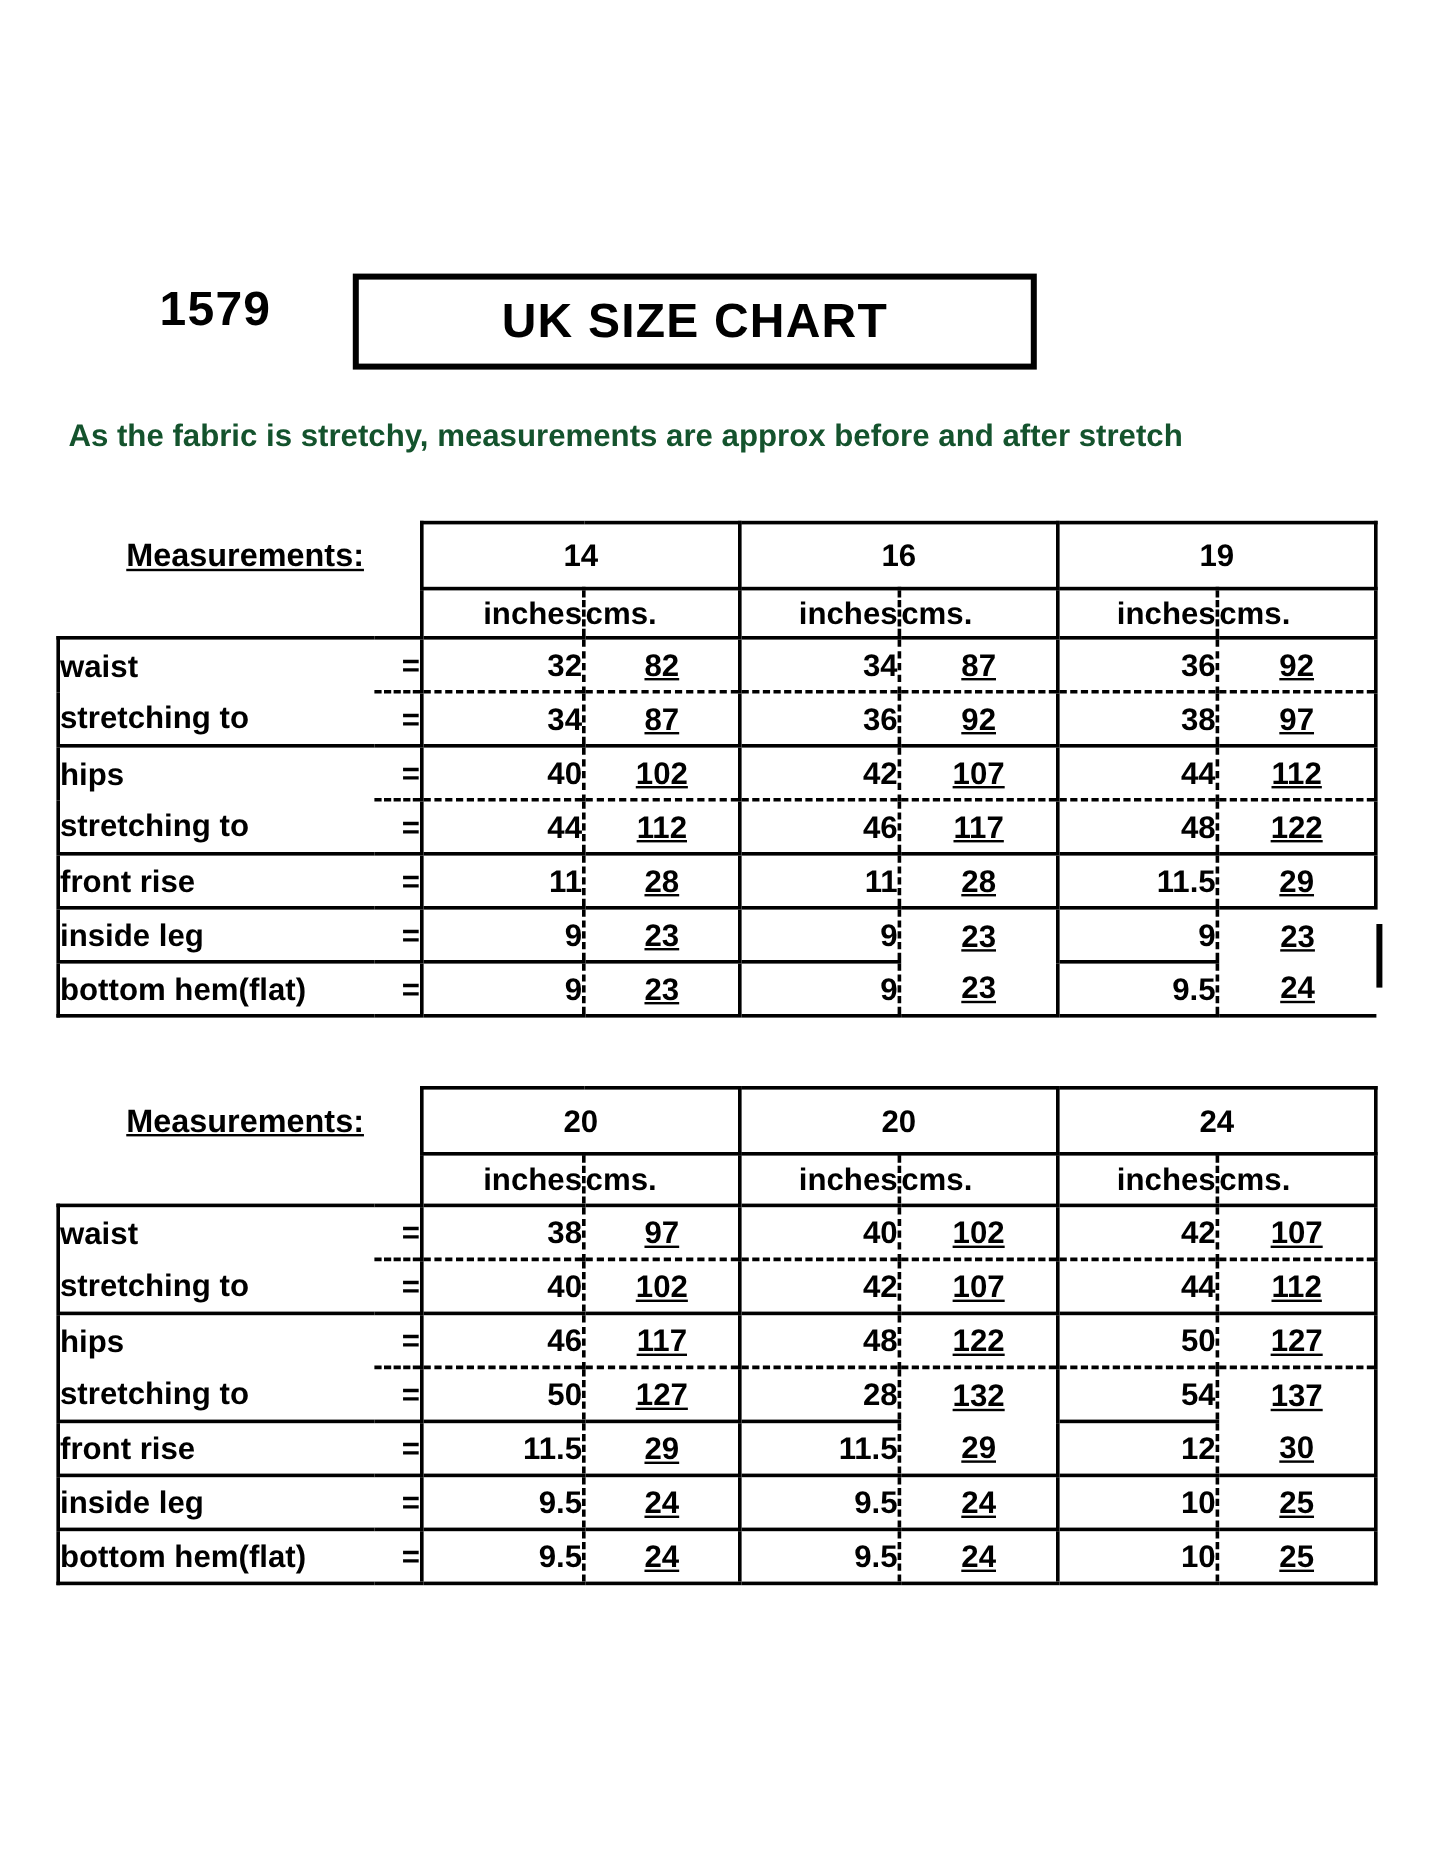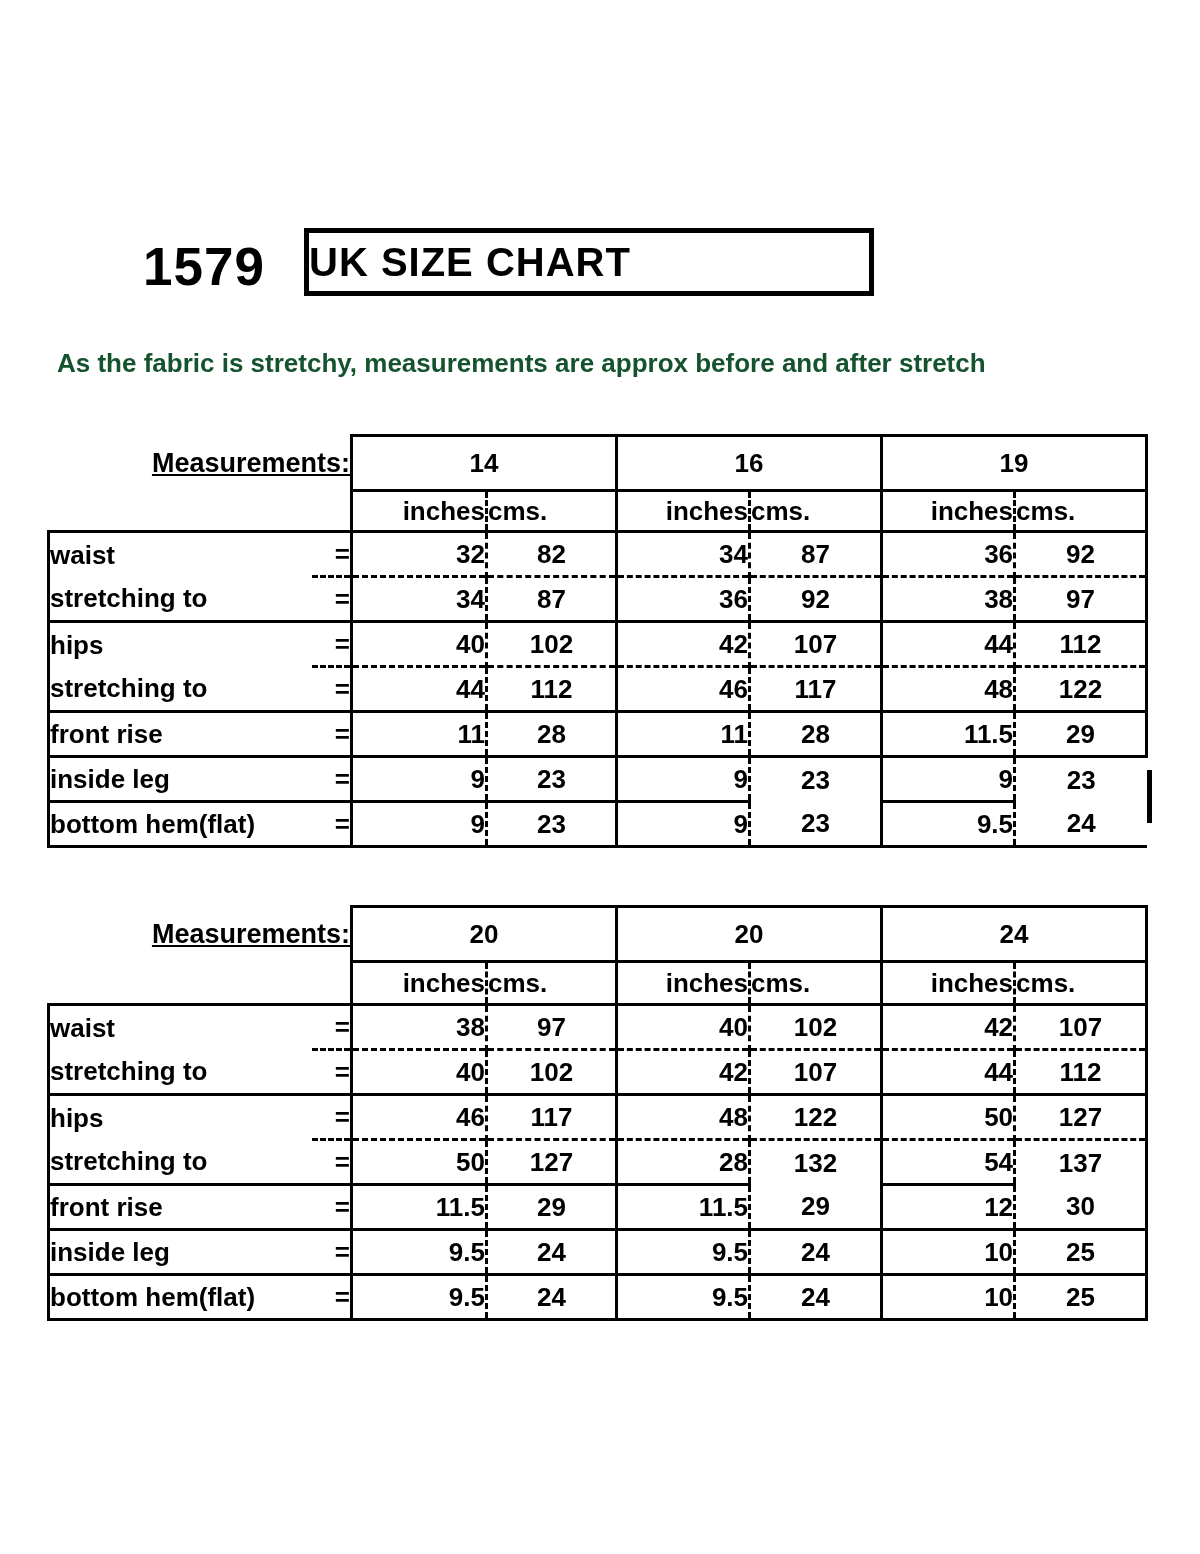--- a/index.html
+++ b/index.html
@@ -5,28 +5,28 @@
   html,body { margin:0; padding:0; background:#ffffff; }
   .page {
     position: relative;
     width: 1200px; height: 1554px;
     background: #ffffff;
     font-family: "Liberation Sans", sans-serif;
     color: #000000;
     overflow: hidden;
   }
   .style-code {
-    position: absolute; left: 143px; top: 236px;
-    font-size: 53px; font-weight: bold; letter-spacing: 1px;
+    position: absolute; left: 133px; top: 236px;
+    font-size: 40px; font-weight: bold; letter-spacing: 1px;
   }
   .title-box {
-    position: absolute; left: 304px; top: 228px;
-    width: 570px; height: 68px;
+    position: absolute; left: 294px; top: 228px;
+    width: 570px; height: 80px;
     border: 5px solid #000; box-sizing: border-box;
-    display: flex; align-items: center; 
+    display: flex; align-items: center; justify-content: center;
   }
   .title-box span { font-size: 40px; font-weight: bold; letter-spacing: 1px; }
   .note {
     position: absolute; left: 57px; top: 348px;
     font-size: 26px; font-weight: bold; color: #14532d;
     white-space: nowrap;
   }
   table.chart {
     position: absolute; left: 47px;
     border-collapse: collapse; table-layout: fixed;
@@ -37,30 +37,30 @@
   table.chart td {
     padding: 0; height: 42px; vertical-align: middle;
     font-size: 26px; font-weight: bold; line-height: 1;
     overflow: hidden; white-space: nowrap;
   }
   .t2 td { height: 43px; }
   tr.hrow td { height: 52px; }
   tr.hrow2 td { height: 38px; }
   .t2 tr.hrow2 td { height: 40px; }
 
-  .hlbl { border: none; text-align: right; }
+  .hlbl { border: none; text-align: center; }
   .meas { font-size: 27px; font-weight: bold; text-decoration: underline; padding-left: 10px; }
   .size-h { border: 3px solid #000; text-align: center; font-size: 27px; }
   .sub-i { border-left: 3px solid #000; text-align: right; padding-left: 8px; }
   .sub-c { border-left: 3px dashed #000; text-align: left; padding-left: 14px; }
 
   .lbl { border-left: 3px solid #000; text-align: left; padding-left: 10px; margin-left: 44px; }
   .eq  { text-align: right; padding-right: 10px; }
   .vi  { border-left: 3px solid #000; text-align: right; }
-  .vc  { border-left: 3px dashed #000; text-align: center; }
+  .vc  { border-left: 3px dashed #000; text-align: center; text-decoration: underline; }
   .last { border-right: 3px solid #000; }
 
   tr.r-solid > td { border-top: 3px solid #000; }
   tr.r-dash  > td { border-top: 3px dashed #000; }
   tr.r-dash  > td.lbl { border-top: none; }
   tr.bottom  > td { border-bottom: 3px solid #000; }
   td.no-top { border-top: none !important; }
   td.no-rt  { border-right: none !important; }
 
   .bracket {

